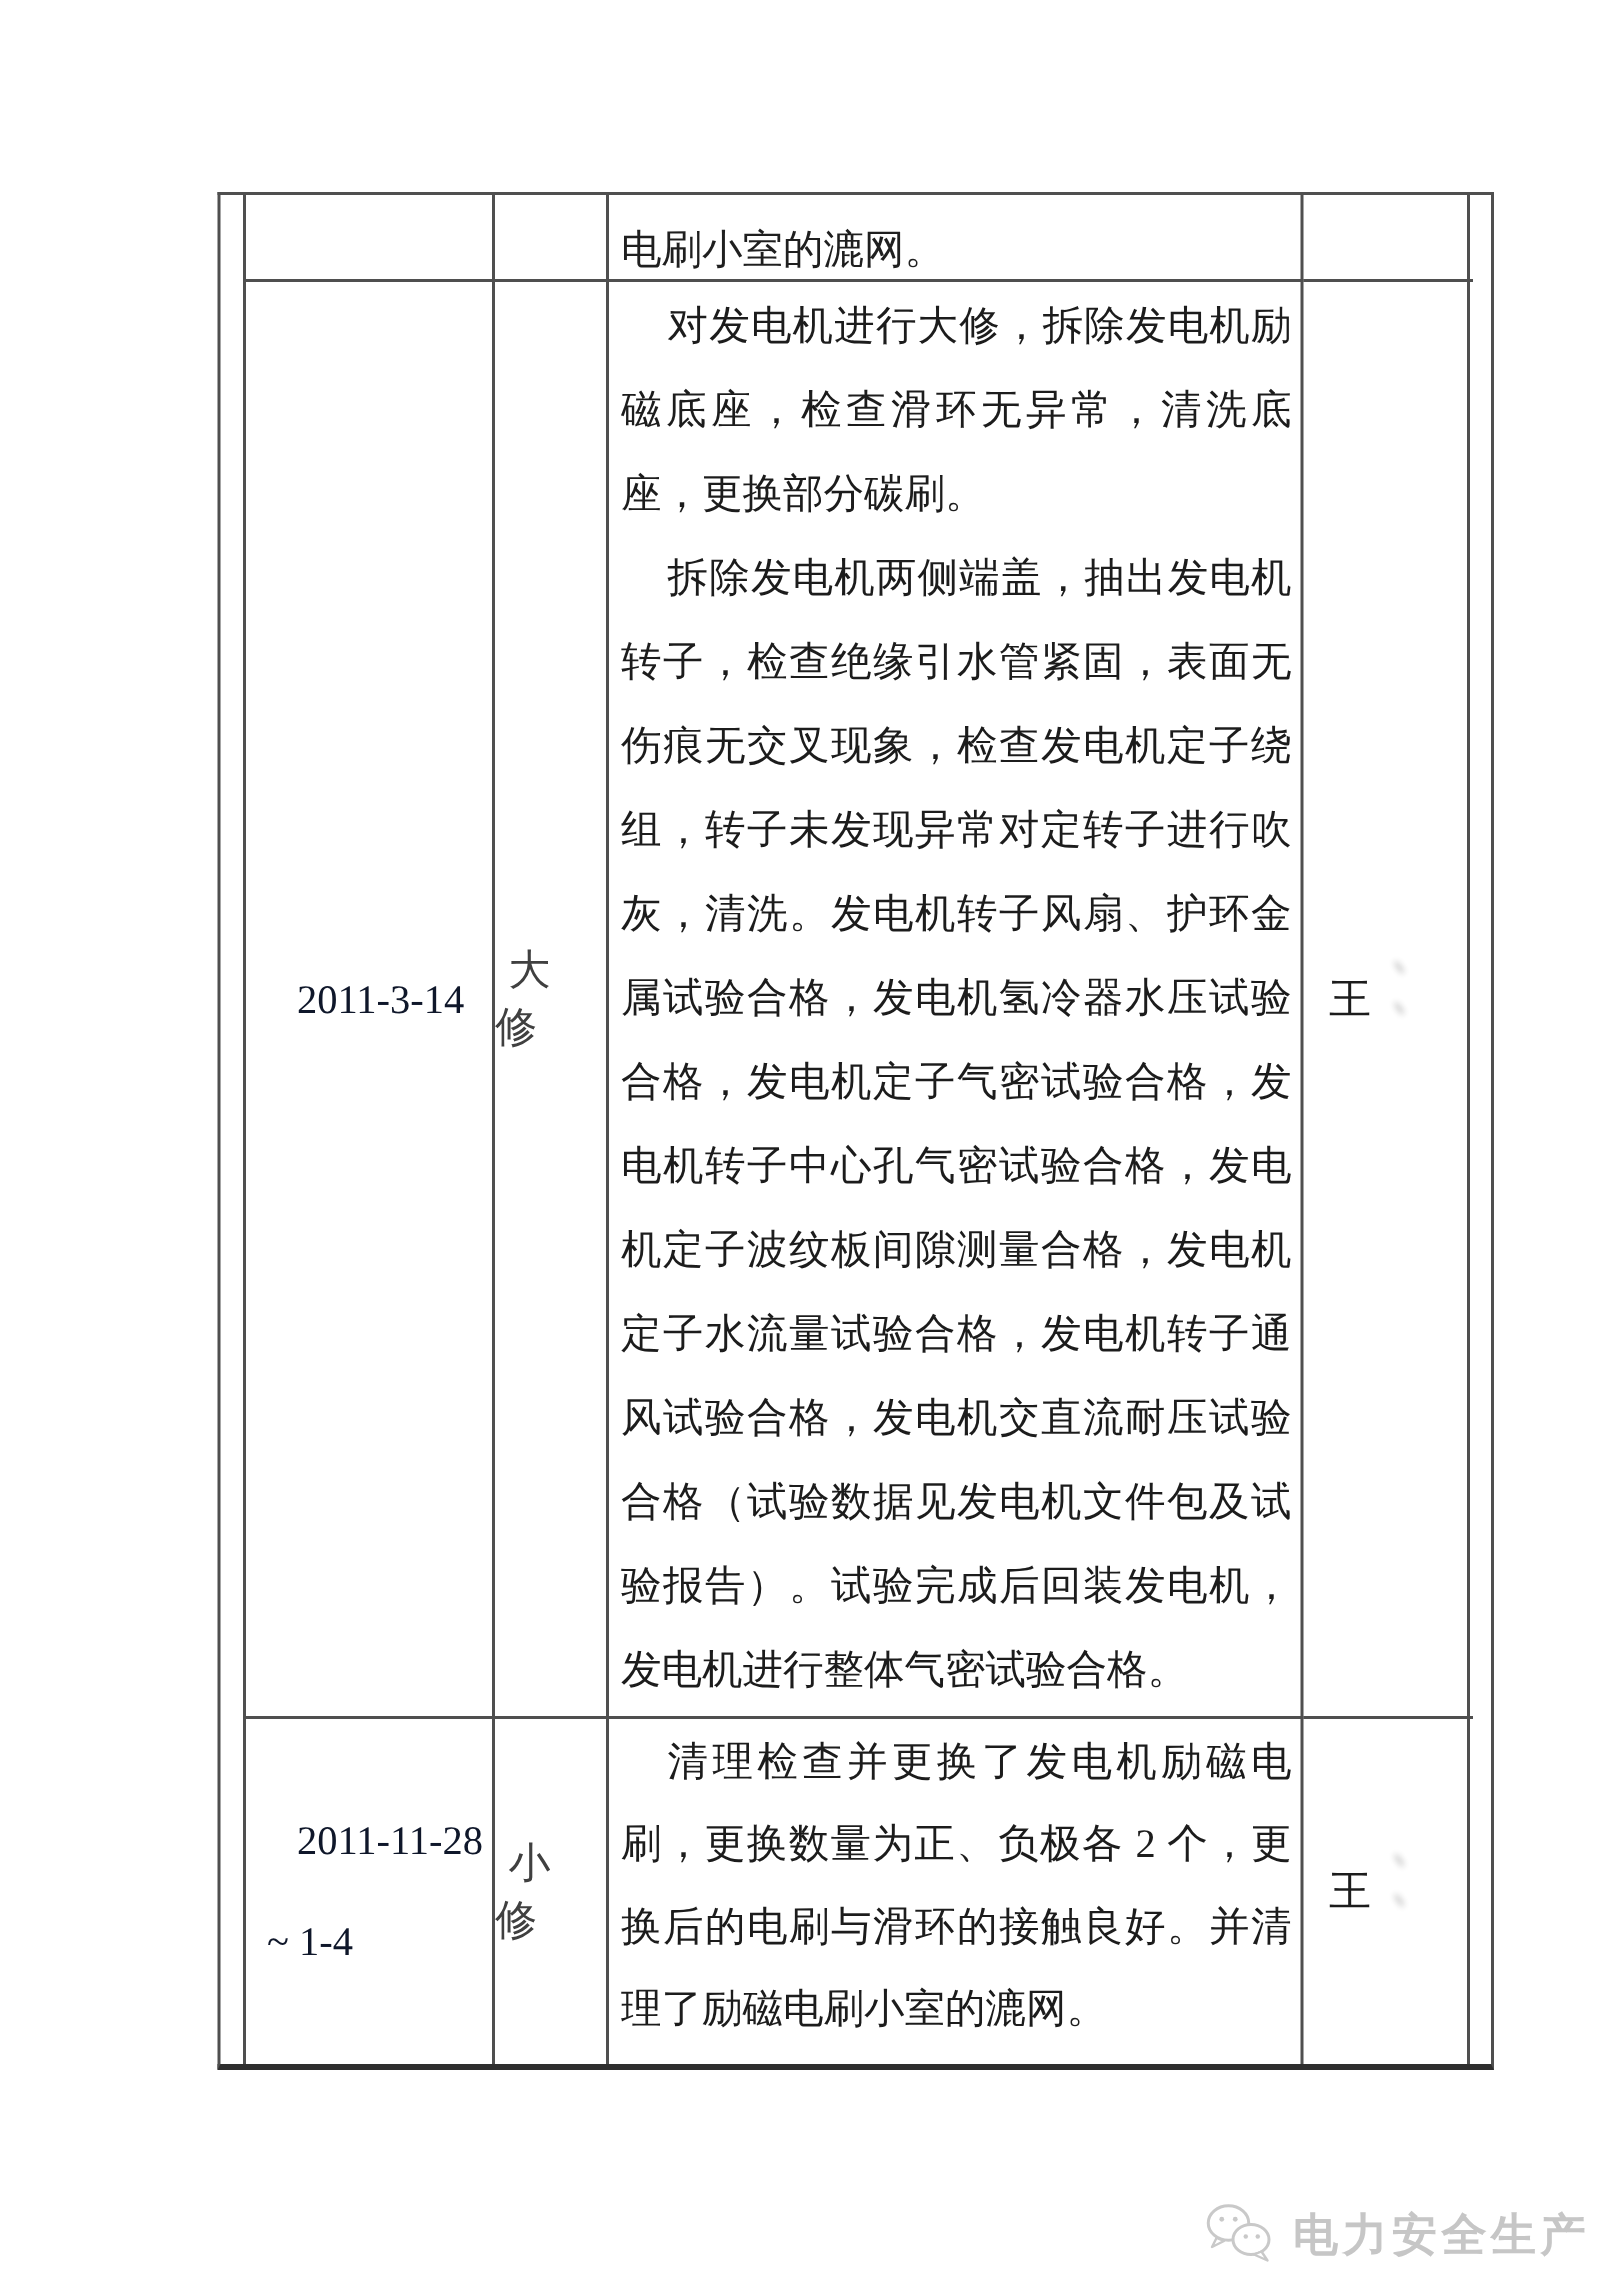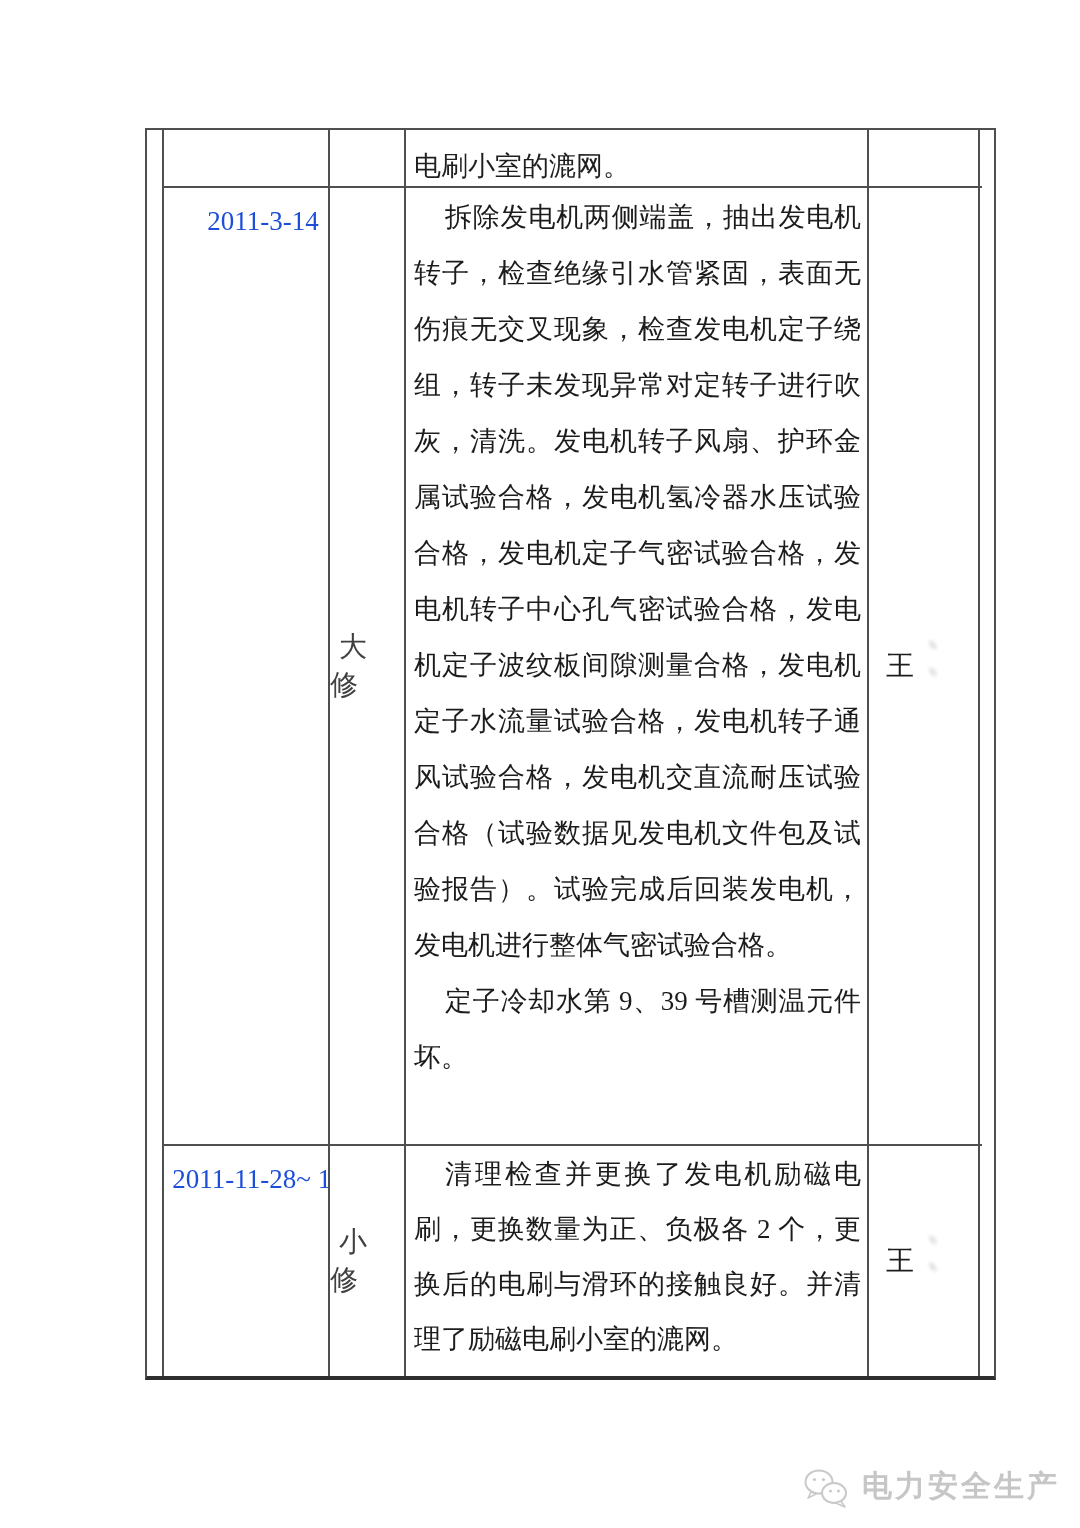--- a/index.html
+++ b/index.html
@@ -19,22 +19,22 @@
     border-left:2px solid #4f4f4f;border-right:2px solid #4f4f4f;
     display:grid;
     grid-template-columns:166px 76px 463px 113px;
     grid-template-rows:58px 958px auto;
   }
   .cell{box-sizing:border-box;overflow:hidden;}
   .br{border-right:2px solid #4f4f4f;}
   .bb{border-bottom:2px solid #4f4f4f;}
   
   .date-cell{
-    display:flex;flex-direction:row;justify-content:center;
-    padding-left:14px;font-size:27px;line-height:67px;color:#1d4ed8;
+    display:flex;flex-direction:column;justify-content:center;
+    padding-left:14px;font-size:27px;line-height:67px;color:#0f172a;
   }
   .date-cell .d1{margin-left:20px;white-space:nowrap;}
   .date-cell .d2{white-space:nowrap;}
   .type-cell{
     display:flex;align-items:center;justify-content:center;
     font-size:28px;letter-spacing:0.32em;text-indent:0.32em;color:#404040;
   }
   .content-cell{
     padding:1px 6px 0 8px;font-size:27px;line-height:56px;
     text-align:justify;color:#1c1c1c;
@@ -47,21 +47,21 @@
     display:flex;align-items:center;justify-content:flex-start;
     padding-left:17px;font-size:28px;color:#1c1c1c;
   }
   .redacted-marks{
     filter:blur(2px);opacity:.42;font-size:20px;letter-spacing:12px;
     margin-left:10px;transform:translateY(-5px);user-select:none;
   }
   
   .watermark{
     position:absolute;top:1466px;right:20px;
-    display:flex;gap:9px;
+    display:flex;align-items:center;gap:9px;
   }
   .wm-text{
     font-family:"Liberation Sans","DejaVu Sans",sans-serif;
     font-weight:700;font-size:30px;letter-spacing:3px;color:#c6c6c6;
     text-shadow:0 1px 0 #ffffff;
   }
   .wm-icon{display:block;}
 </style>
 </head>
 <body>
@@ -83,20 +83,21 @@
       <span></span>
     </div>
 
     <div class="cell br bb date-cell">
       <span class="d1">2011-3-14</span>
     </div>
     <div class="cell br bb type-cell">
       <span>大修</span>
     </div>
     <div class="cell br bb content-cell">
+      <p>对发电机进行大修，拆除发电机励磁底座，检查滑环无异常，清洗底座，更换部分碳刷。</p>
       <p>拆除发电机两侧端盖，抽出发电机转子，检查绝缘引水管紧固，表面无伤痕无交叉现象，检查发电机定子绕组，转子未发现异常对定转子进行吹灰，清洗。发电机转子风扇、护环金属试验合格，发电机氢冷器水压试验合格，发电机定子气密试验合格，发电机转子中心孔气密试验合格，发电机定子波纹板间隙测量合格，发电机定子水流量试验合格，发电机转子通风试验合格，发电机交直流耐压试验合格（试验数据见发电机文件包及试验报告）。试验完成后回装发电机，发电机进行整体气密试验合格。</p>
       <p>定子冷却水第 9、39 号槽测温元件坏。</p>
     </div>
     <div class="cell bb name-cell">
       <span>王</span>
       <span class="redacted-marks">丶丶</span>
     </div>
 
     <div class="cell br date-cell">
       <span class="d1">2011-11-28</span>

